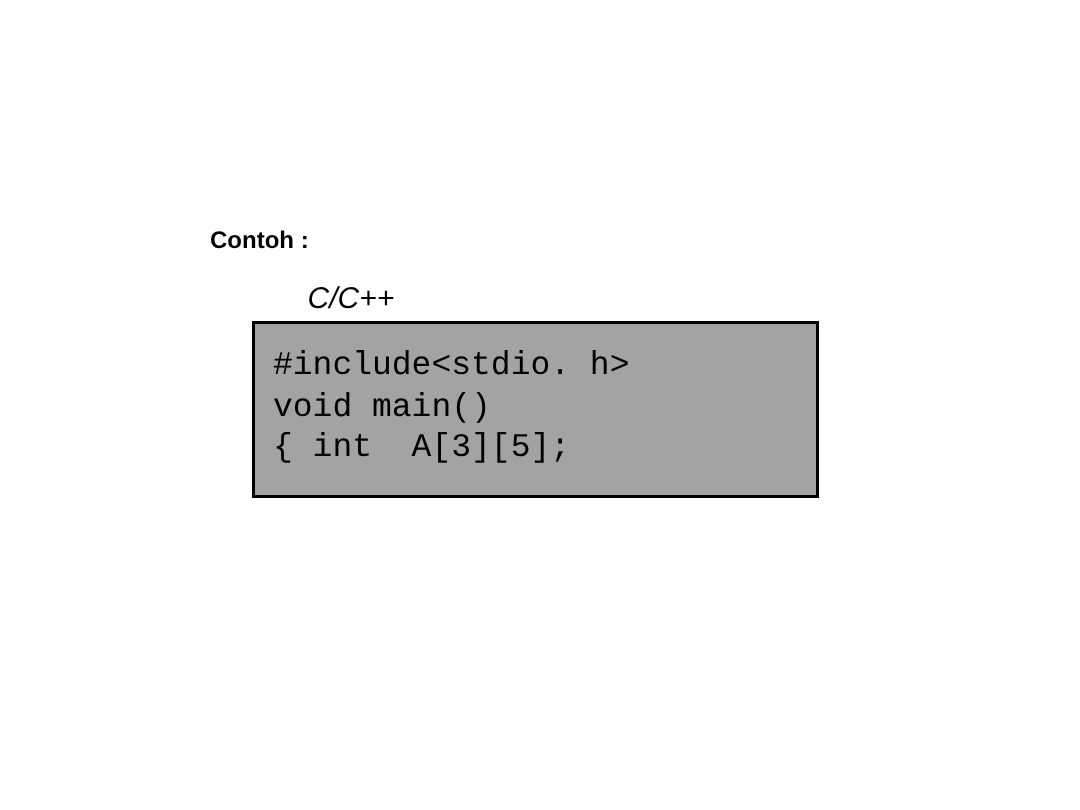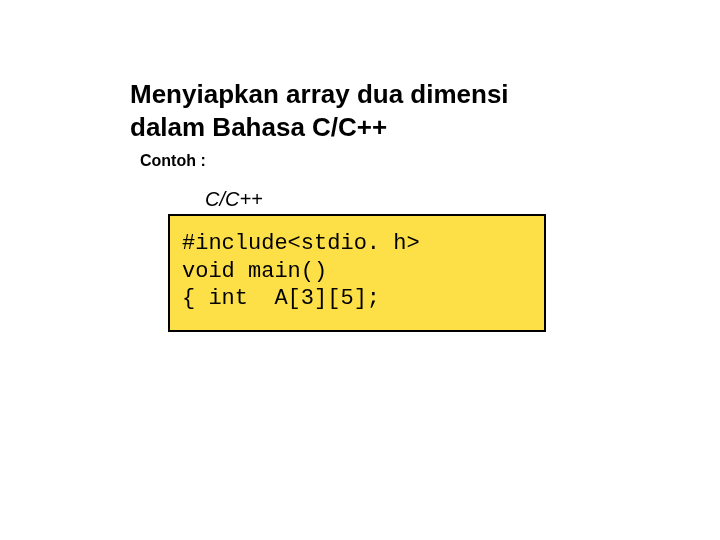--- a/index.html
+++ b/index.html
@@ -40,35 +40,34 @@
     font-weight: normal;
     font-style: italic;
   }
   .code-box {
     position: absolute;
     left: 168px;
     top: 214px;
     width: 378px;
     height: 118px;
     border: 2px solid #000000;
-    background: #fde047;
+    background: #a3a3a3;
     box-sizing: border-box;
     padding: 14px 10px 10px 12px;
     font-family: "Courier New", Courier, monospace;
     font-size: 22px;
     line-height: 1.25;
     white-space: pre;
   }
 </style>
 </head>
 <body>
 
 <div class="slide">
 
-  <div class="title">Menyiapkan array dua dimensi dalam Bahasa C/C++</div>
 
   <div class="subtitle">Contoh :</div>
 
   <div class="lang-label">C/C++</div>
 
   <div class="code-box">#include&lt;stdio. h&gt;
 void main()
 { int  A[3][5];</div>
 
 </div>

